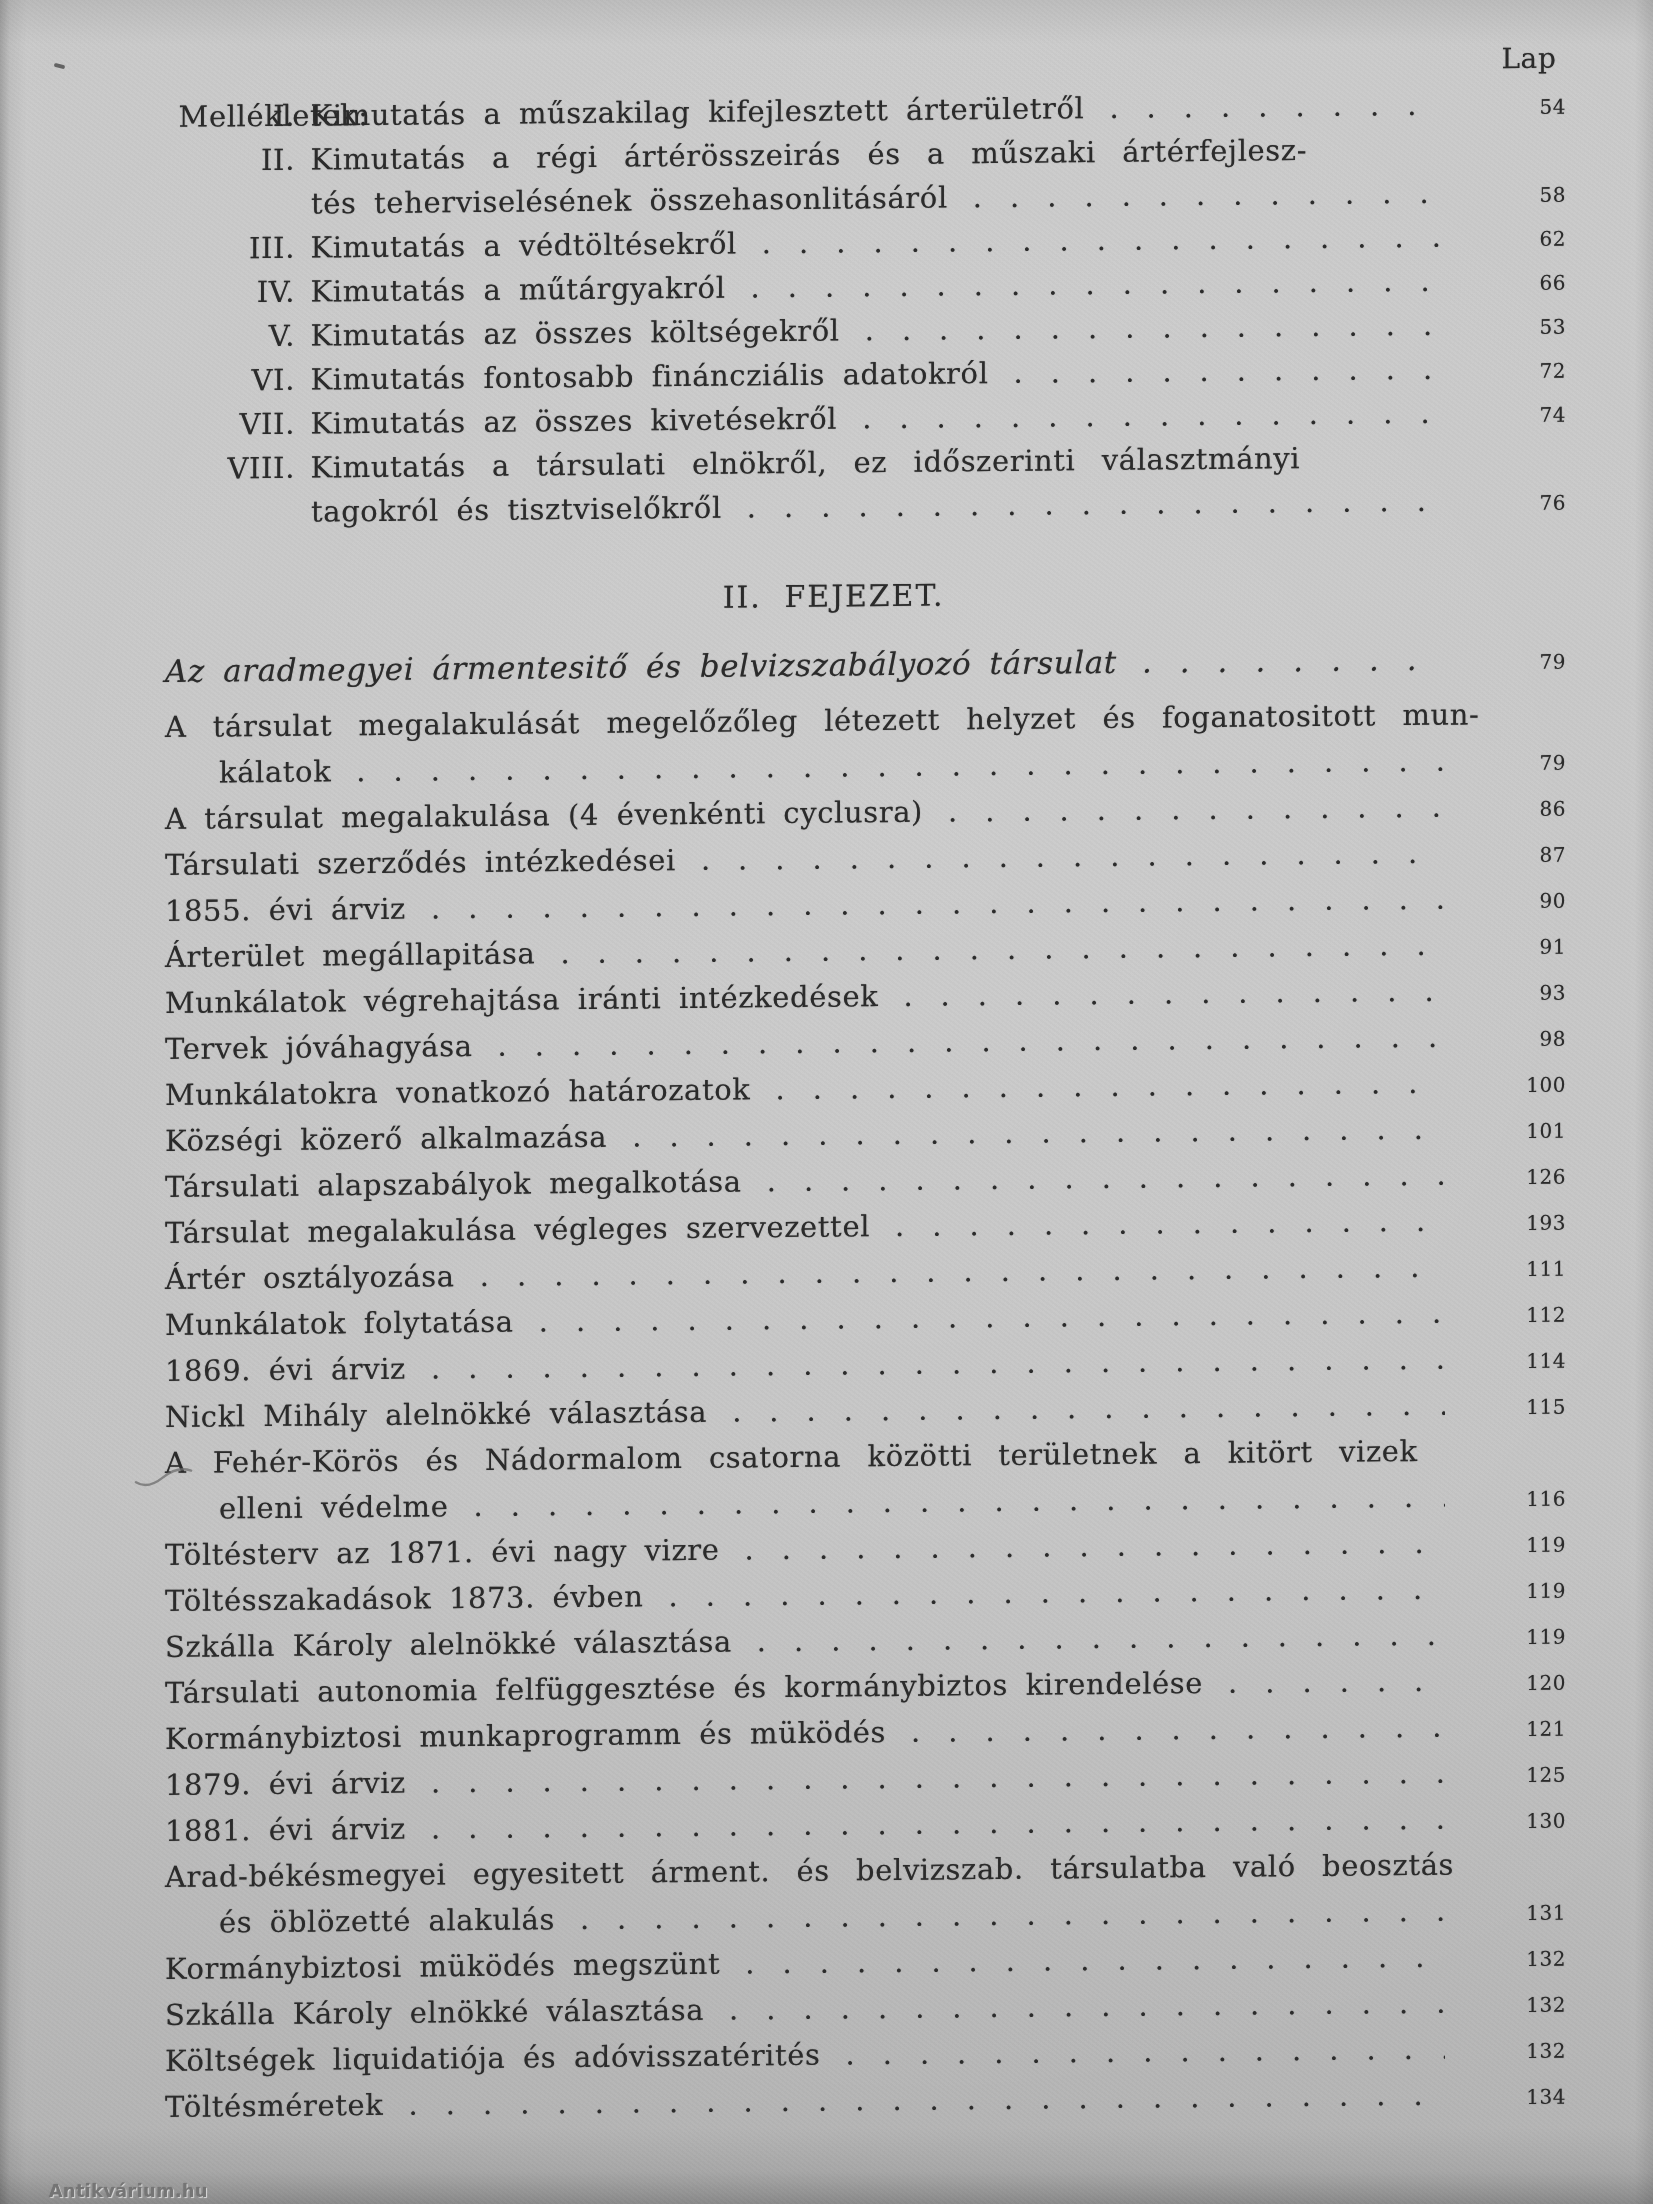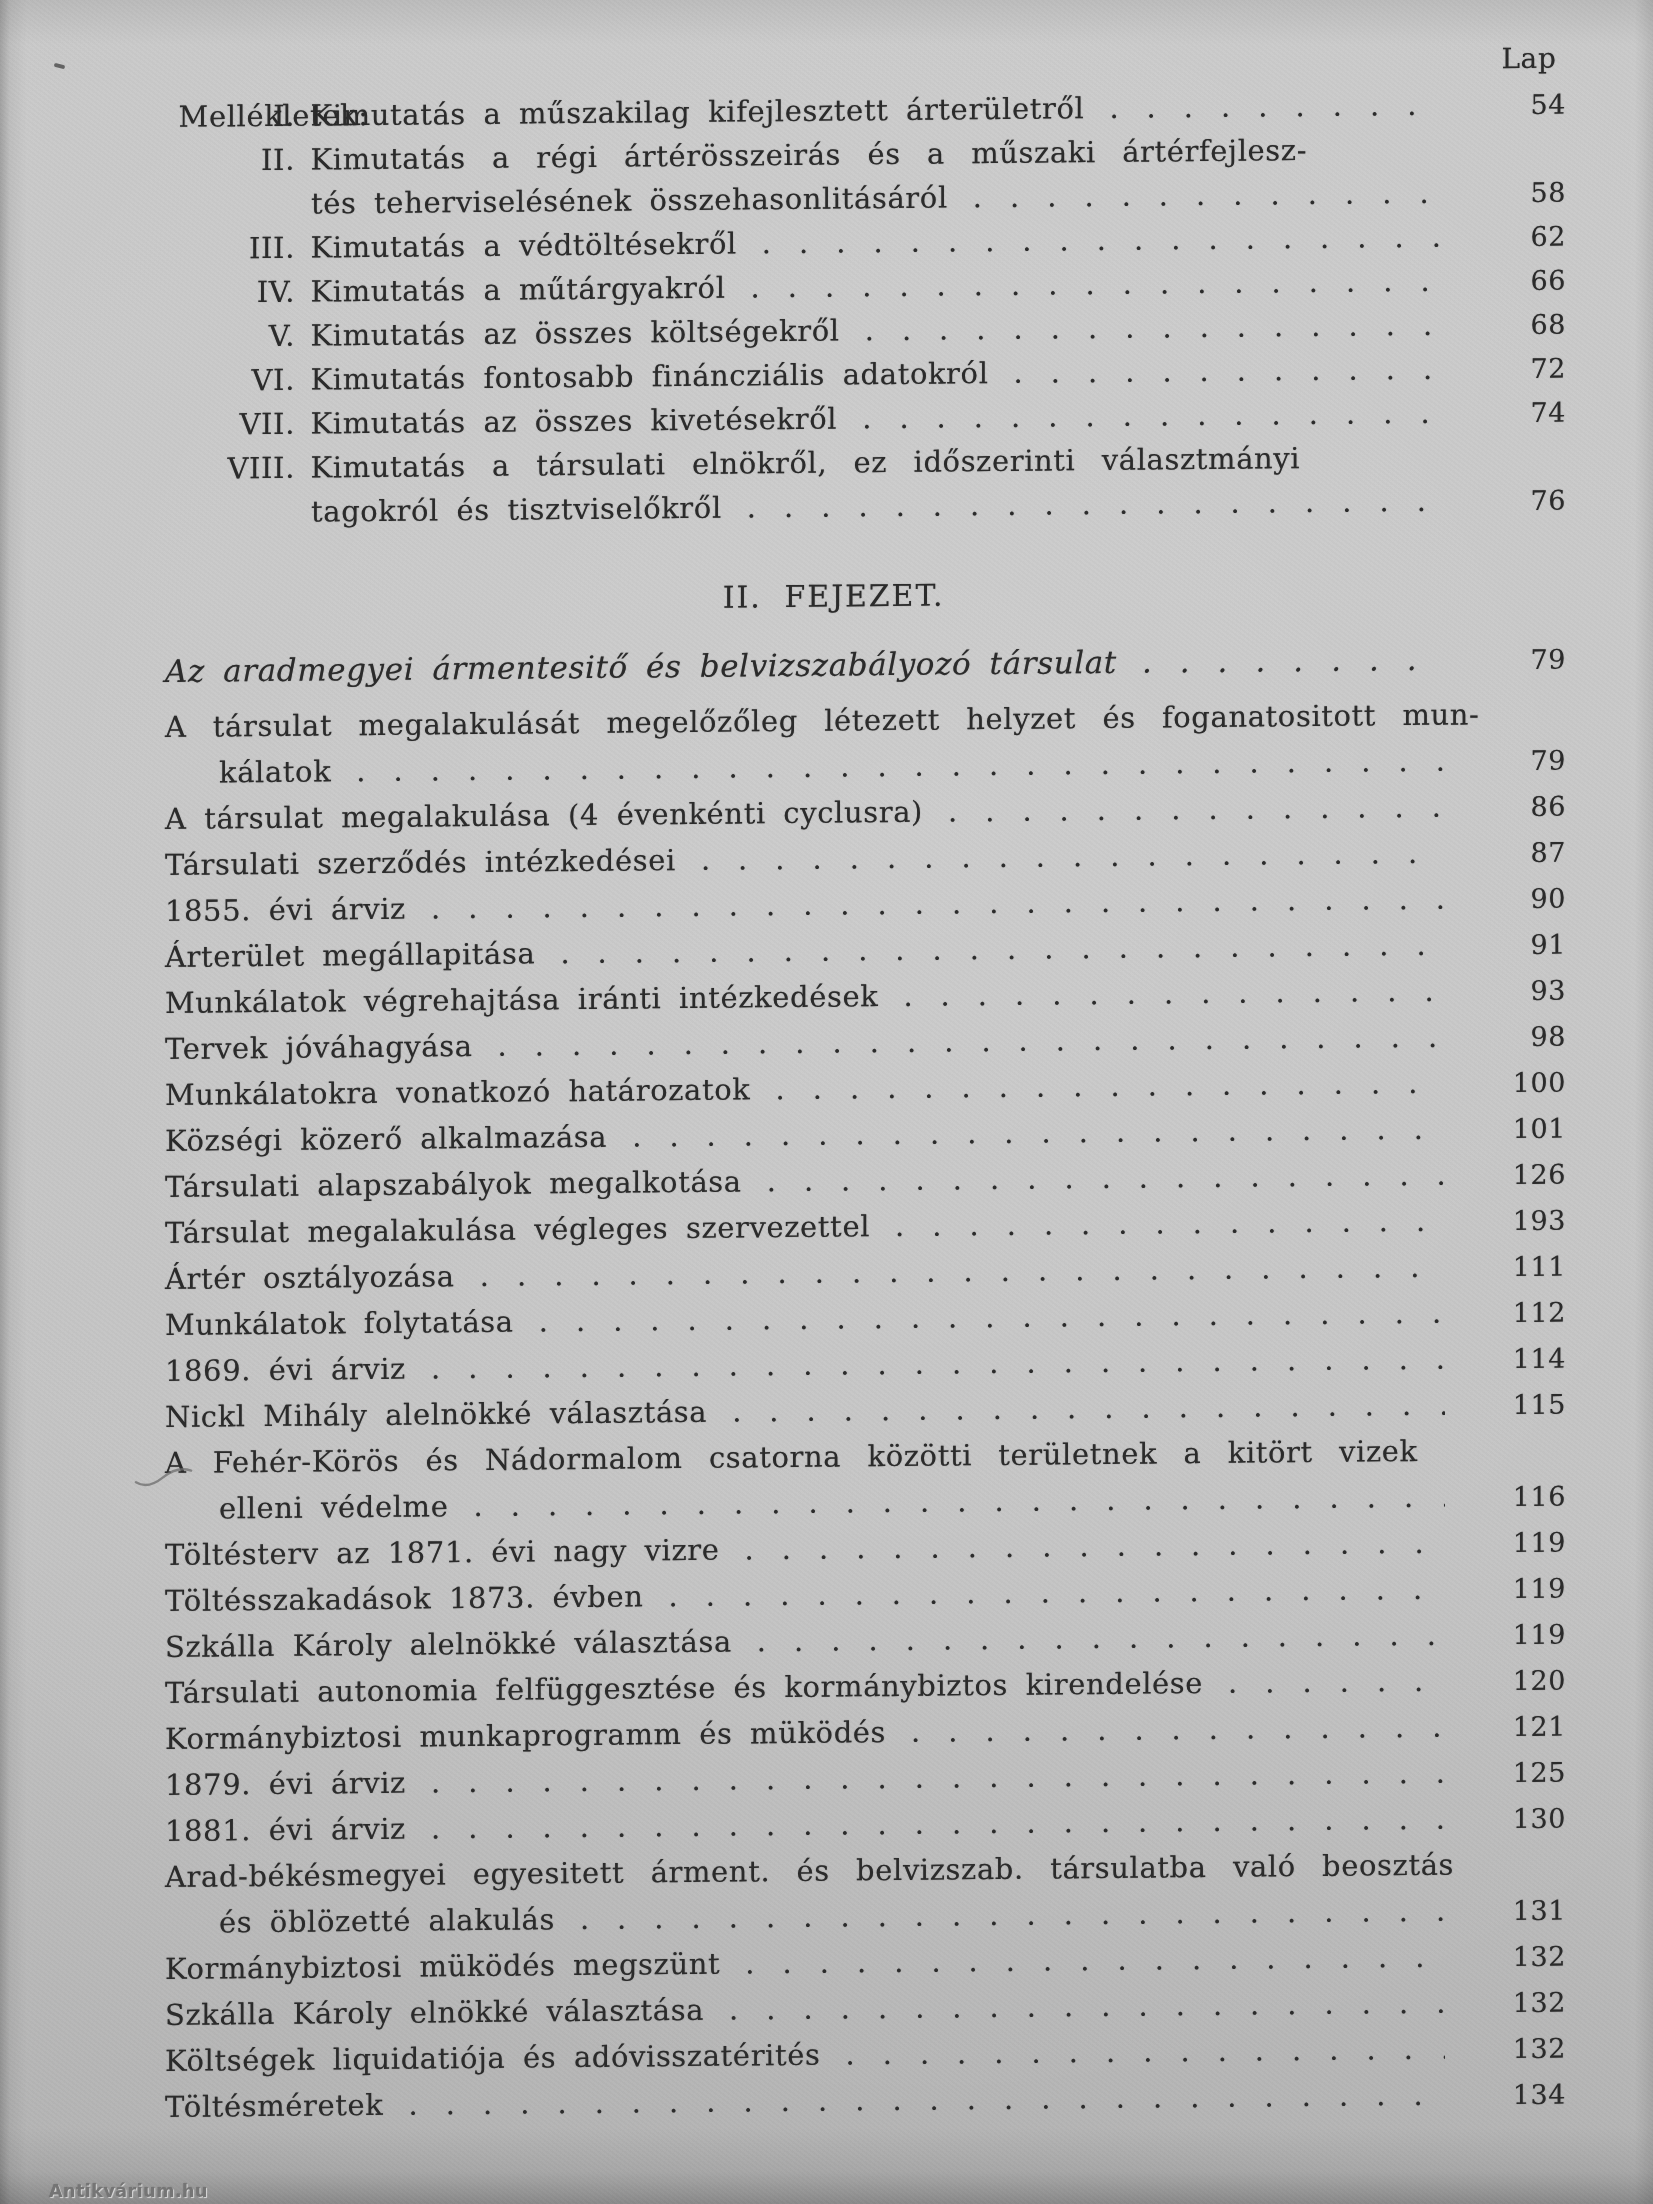--- a/index.html
+++ b/index.html
@@ -34,21 +34,21 @@
   .ch .line{height:46px;line-height:46px;}
   .num{flex:0 0 130px;text-align:right;padding-right:15.5px;white-space:nowrap;}
   .indent-app{padding-left:146px;}
   .indent-ch{padding-left:54px;}
   .t{white-space:nowrap;}
   .stretch{word-spacing:16.5px;}
   .leader{
     flex:1 1 0;min-width:0;overflow:hidden;white-space:nowrap;
     letter-spacing:28px;margin-left:25px;margin-right:39px;
   }
-  .pg{flex:0 0 82px;text-align:right;padding-right:3.9px;font-size:27px;}
+  .pg{flex:0 0 82px;text-align:right;padding-right:3.9px;font-size:20px;}
   .chapter-heading{
     text-align:center;margin-top:45px;height:45px;line-height:45px;
     font-size:30px;letter-spacing:1.9px;word-spacing:11.6px;padding-right:68px;
   }
   .title-slot{margin-top:23px;}
   .title-row .line{height:46px;line-height:46px;font-style:italic;font-size:31px;}
   .title-row .pg{font-style:normal;}
   .entries{margin-top:9.7px;}
   .watermark{
     position:absolute;left:4.9px;bottom:3.9px;
@@ -110,21 +110,21 @@
               <span class="t">Kimutatás a műtárgyakról</span>
               <span class="leader">......................................................................</span>
               <span class="pg">66</span>
             </div>
           </div>
           <div class="row">
             <div class="line">
               <span class="num">V.</span>
               <span class="t">Kimutatás az összes költségekről</span>
               <span class="leader">......................................................................</span>
-              <span class="pg">68</span>
+              <span class="pg">53</span>
             </div>
           </div>
           <div class="row">
             <div class="line">
               <span class="num">VI.</span>
               <span class="t">Kimutatás fontosabb fináncziális adatokról</span>
               <span class="leader">......................................................................</span>
               <span class="pg">72</span>
             </div>
           </div>

